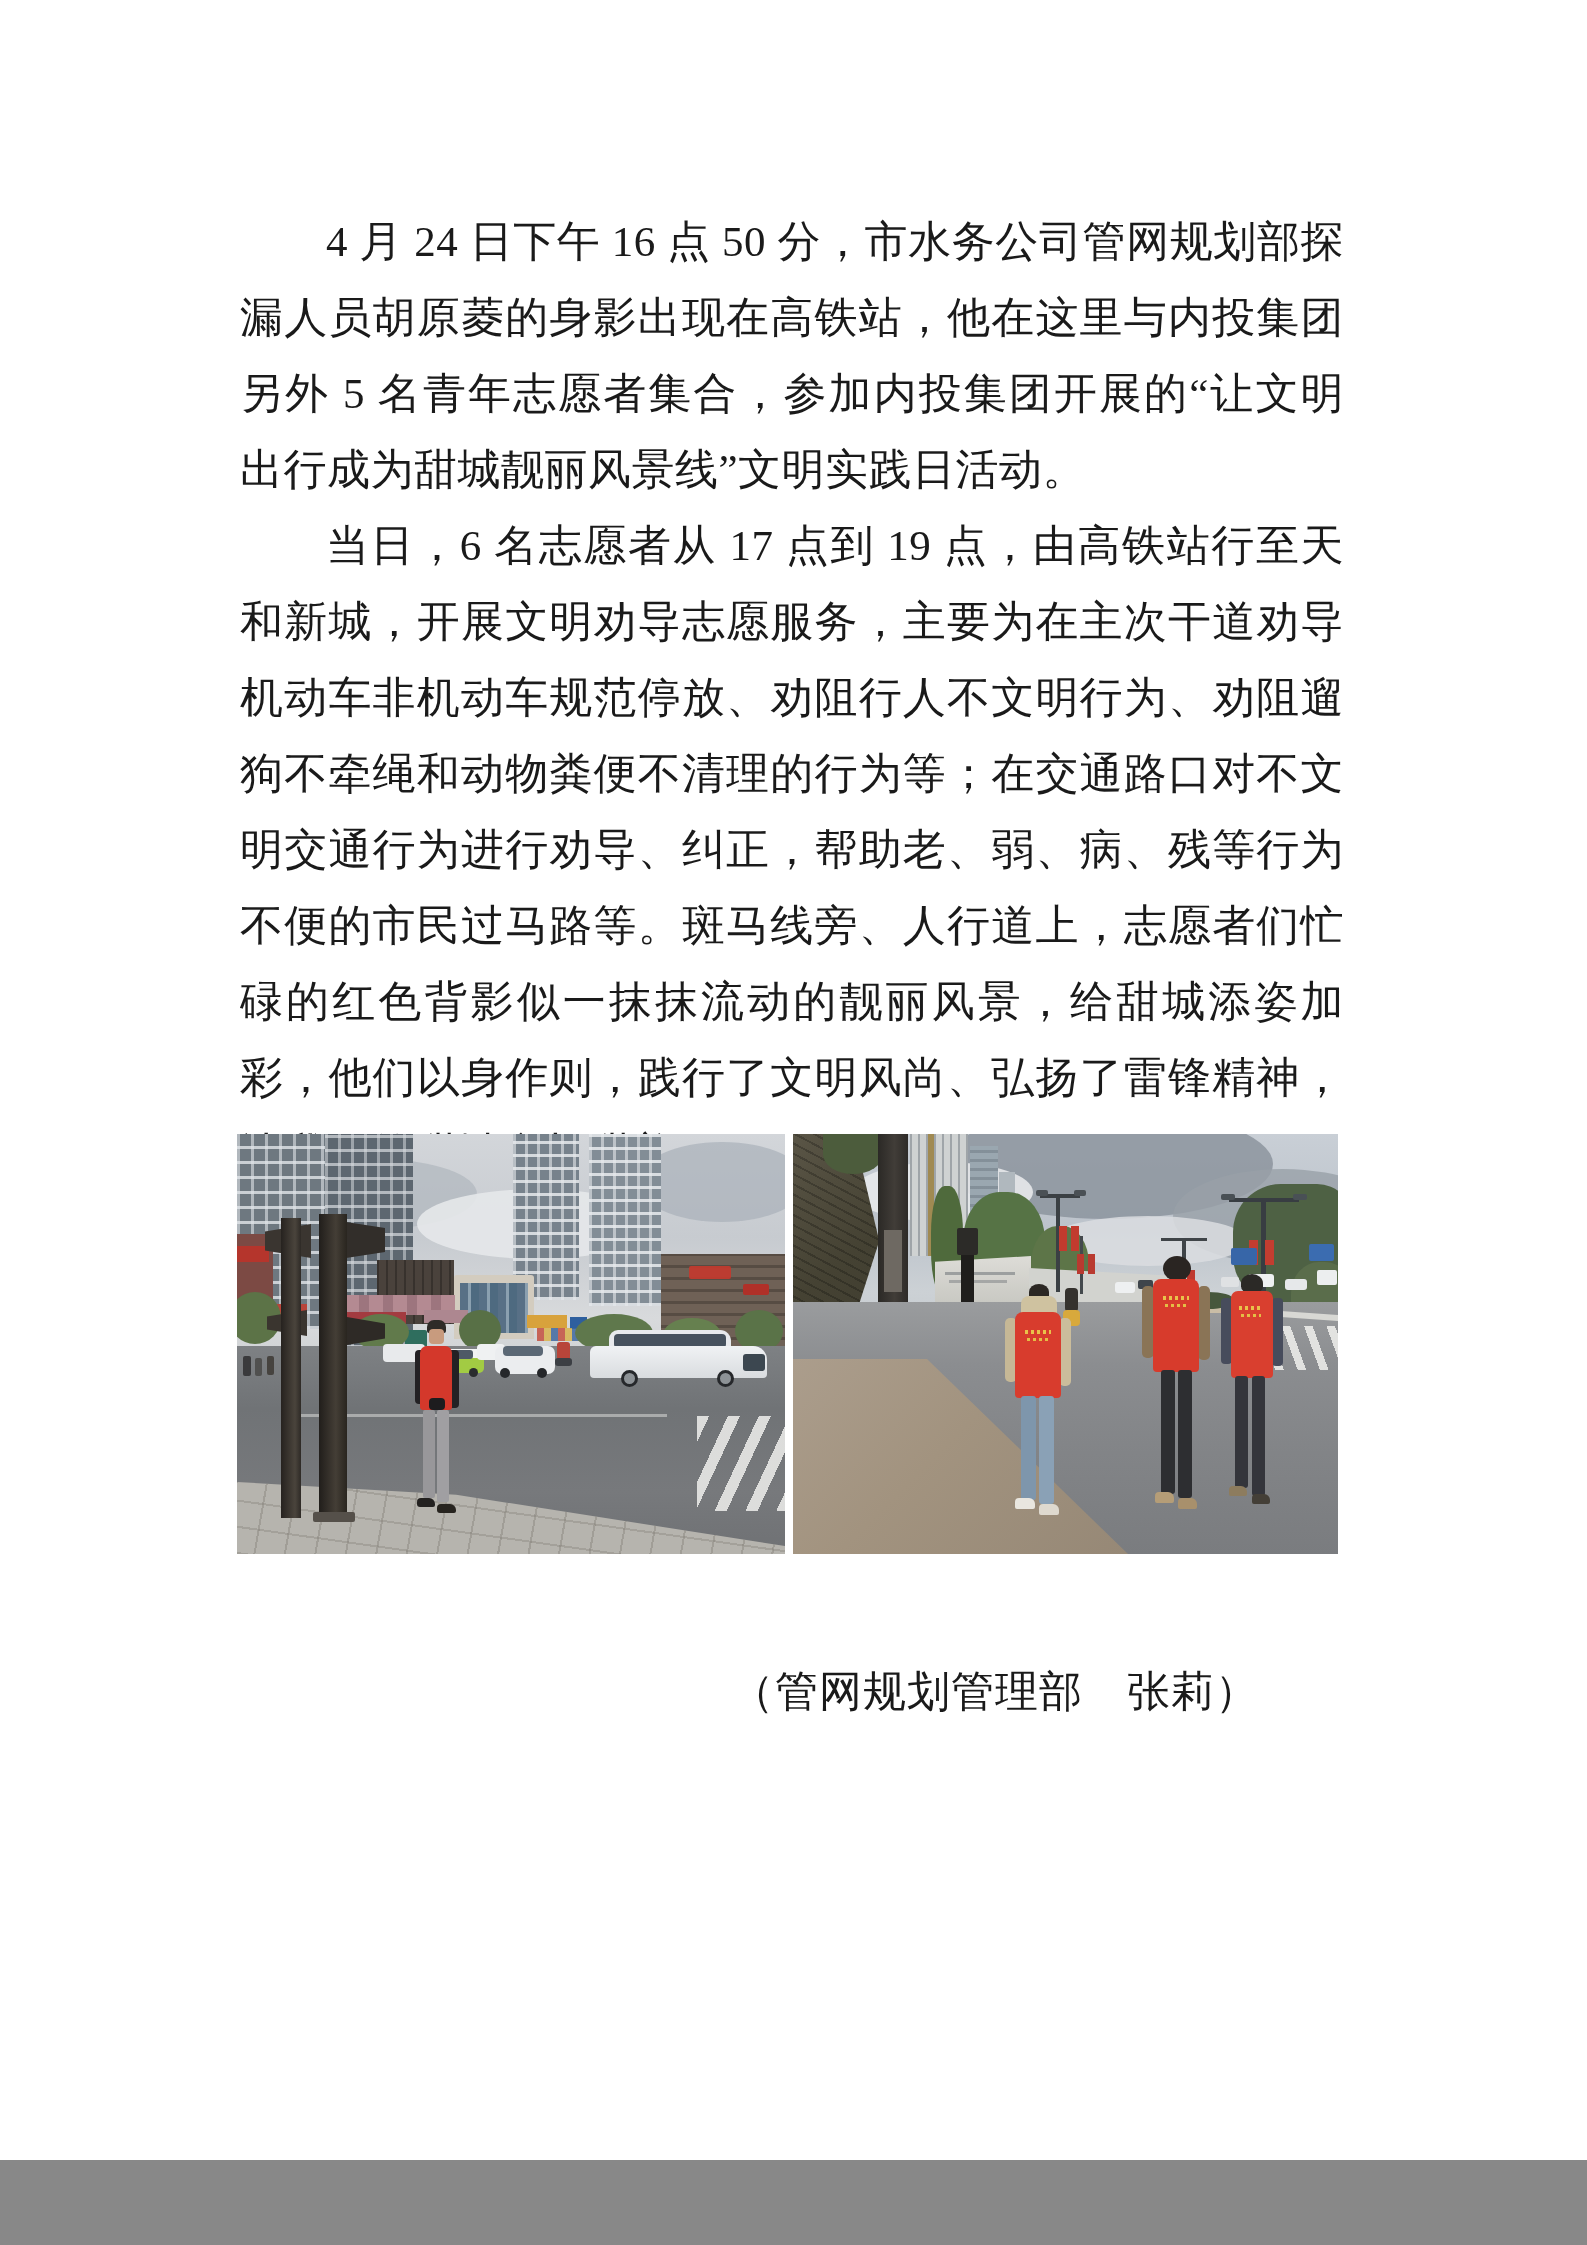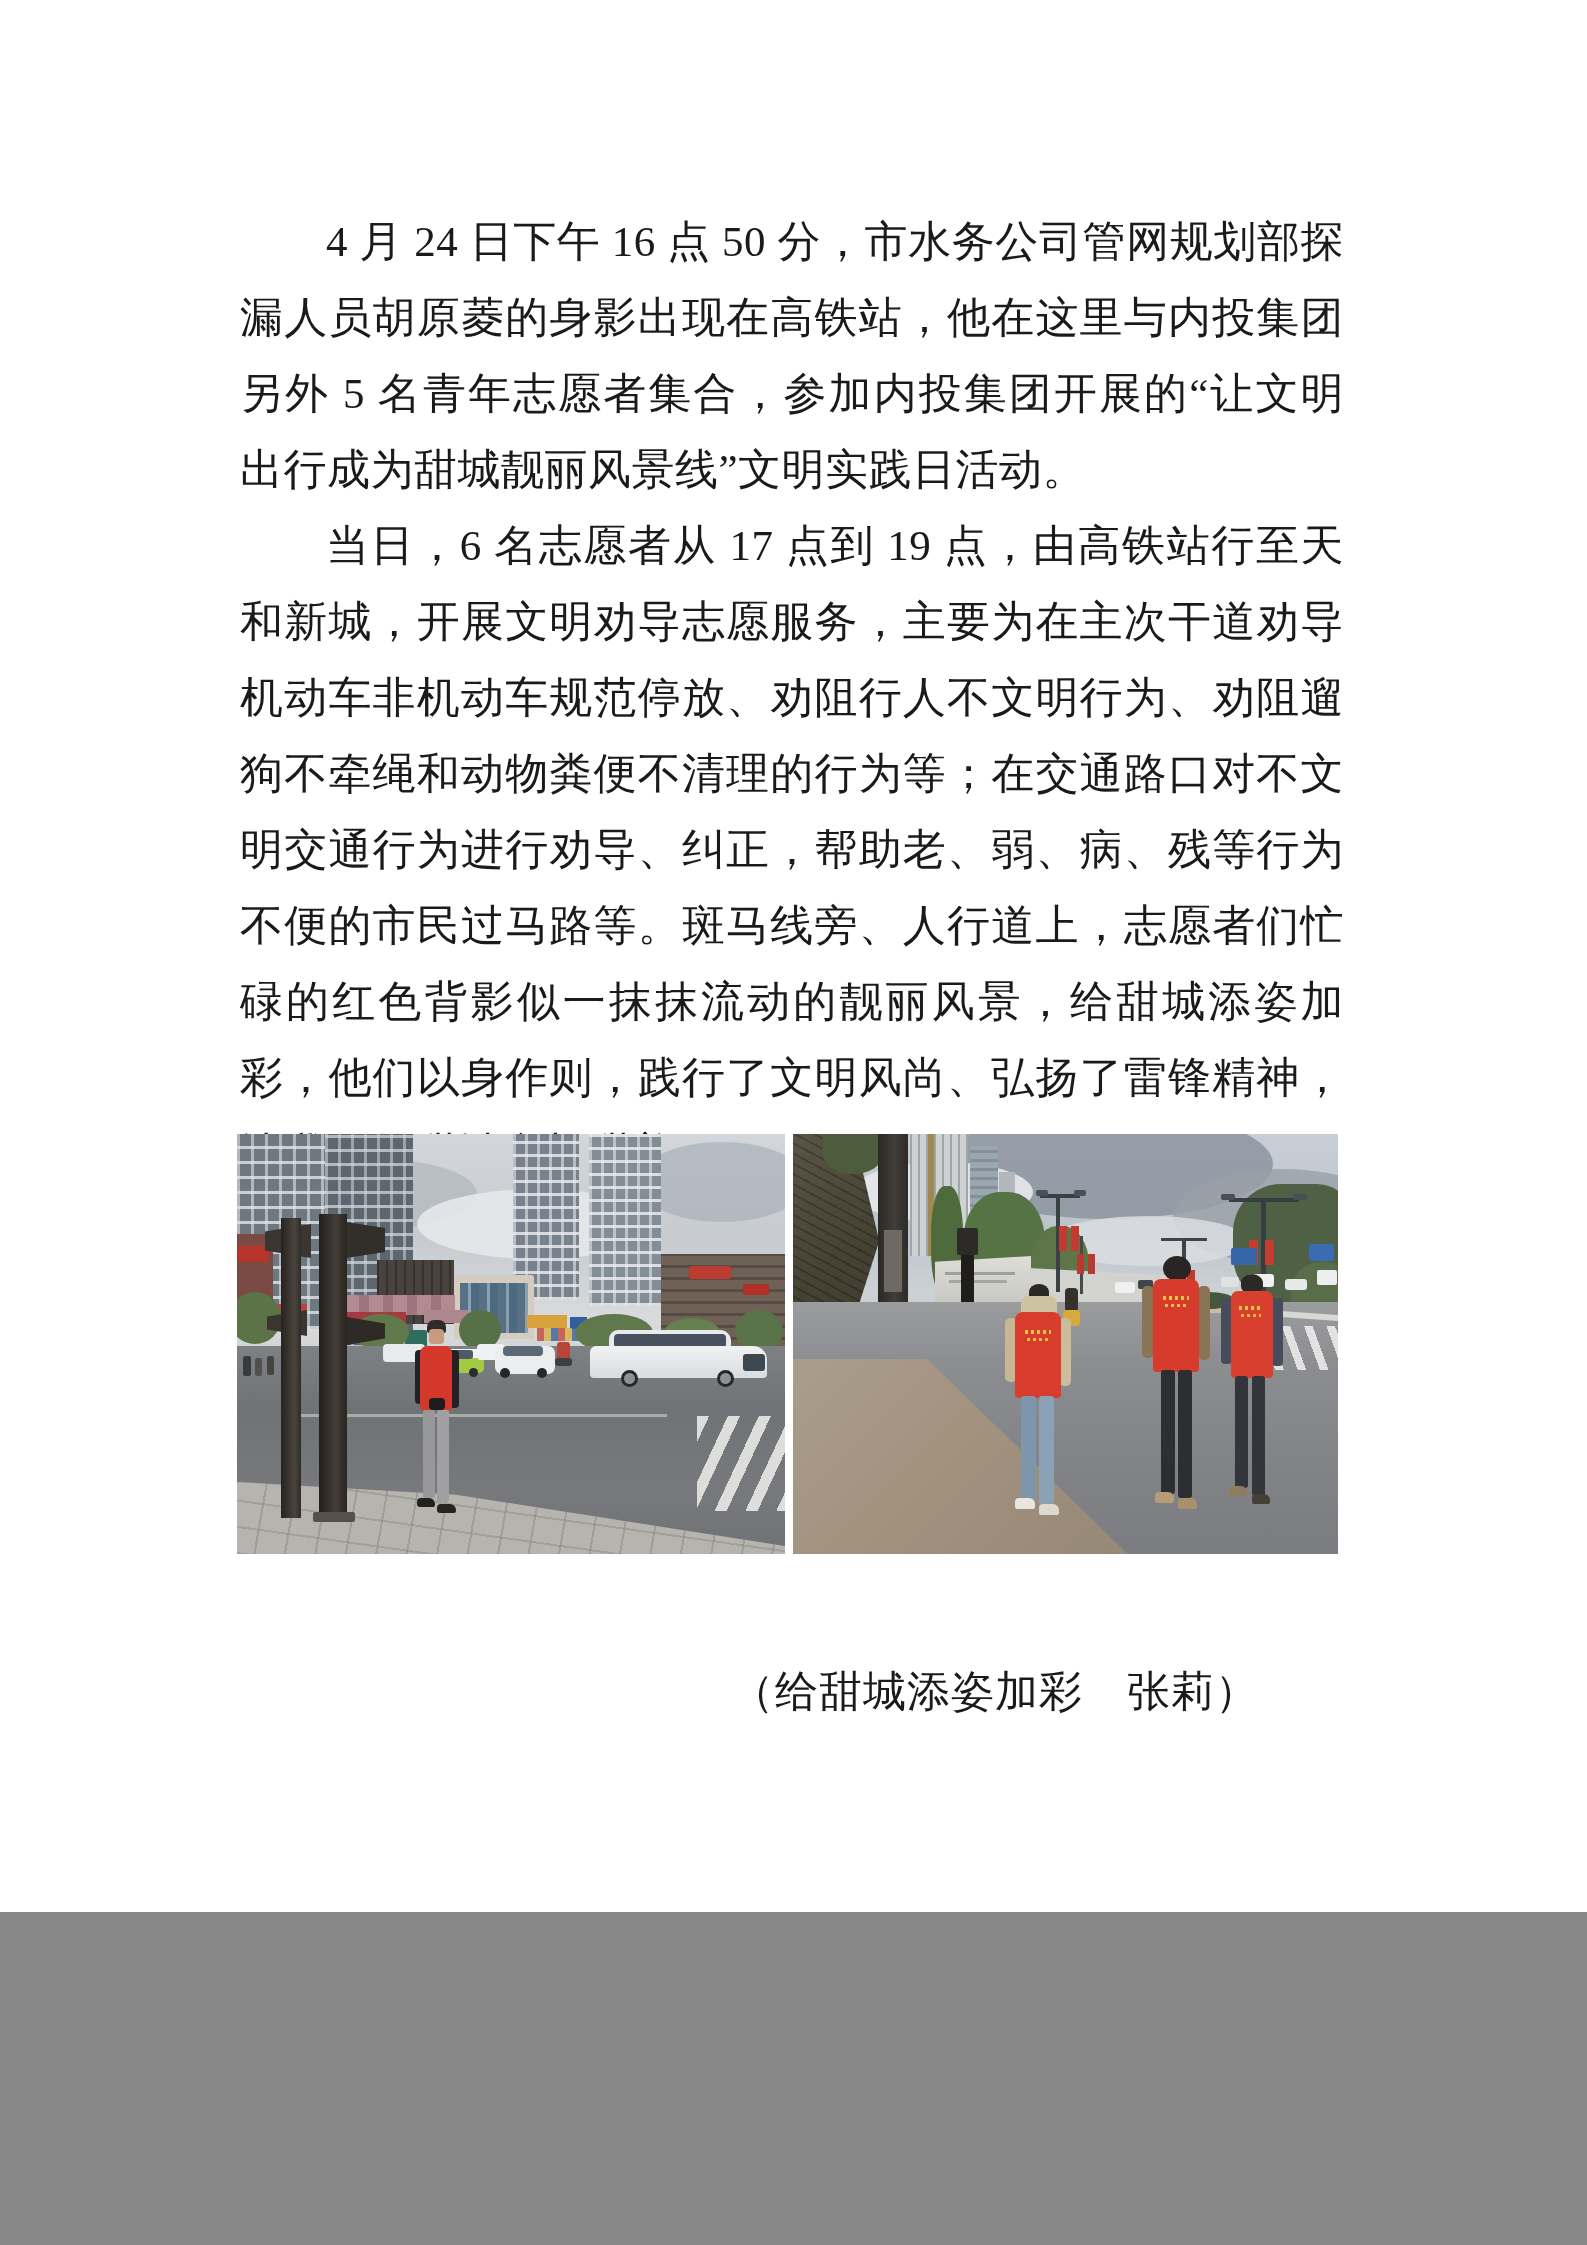--- a/index.html
+++ b/index.html
@@ -1,18 +1,18 @@
 <!DOCTYPE html>
 <html><head>
 <meta charset="utf-8">
 <style>
   html,body{margin:0;padding:0;background:#888;}
   .page{
     position:relative;
-    width:1587px;height:1912px;
+    width:1587px;height:2160px;
     background:#ffffff;
     font-family:"Liberation Serif","DejaVu Serif",serif;
     color:#000;
     overflow:hidden;
   }
   .body-text{
     position:absolute;left:240px;top:204px;width:1104px;
   }
   .body-text p{
     margin:0;
@@ -243,15 +243,15 @@
       <div class="e" style="left:10px;top:17px;width:42px;height:87px;background:#d93f2f;border-radius:7px 7px 4px 4px;"></div>
       <div class="e" style="left:18px;top:32px;width:24px;height:4px;background:repeating-linear-gradient(90deg,#e9c24a 0 3px,rgba(0,0,0,0) 3px 6px);"></div>
       <div class="e" style="left:20px;top:40px;width:20px;height:3px;background:repeating-linear-gradient(90deg,#e4bd45 0 3px,rgba(0,0,0,0) 3px 6px);"></div>
       <div class="e" style="left:14px;top:102px;width:13px;height:112px;background:#34353b;border-radius:3px;"></div>
       <div class="e" style="left:31px;top:102px;width:13px;height:120px;background:#34353b;border-radius:3px;"></div>
       <div class="e" style="left:8px;top:212px;width:18px;height:10px;background:#8d7c5e;border-radius:4px 6px 2px 2px;"></div>
       <div class="e" style="left:31px;top:220px;width:18px;height:10px;background:#443f37;border-radius:4px 6px 2px 2px;"></div>
     </div>
   </div>
 
-  <div class="byline">（给甜城添姿加彩　张莉）</div>
+  <div class="byline">（管网规划管理部　张莉）</div>
 
 </div>
 
 </body></html>

